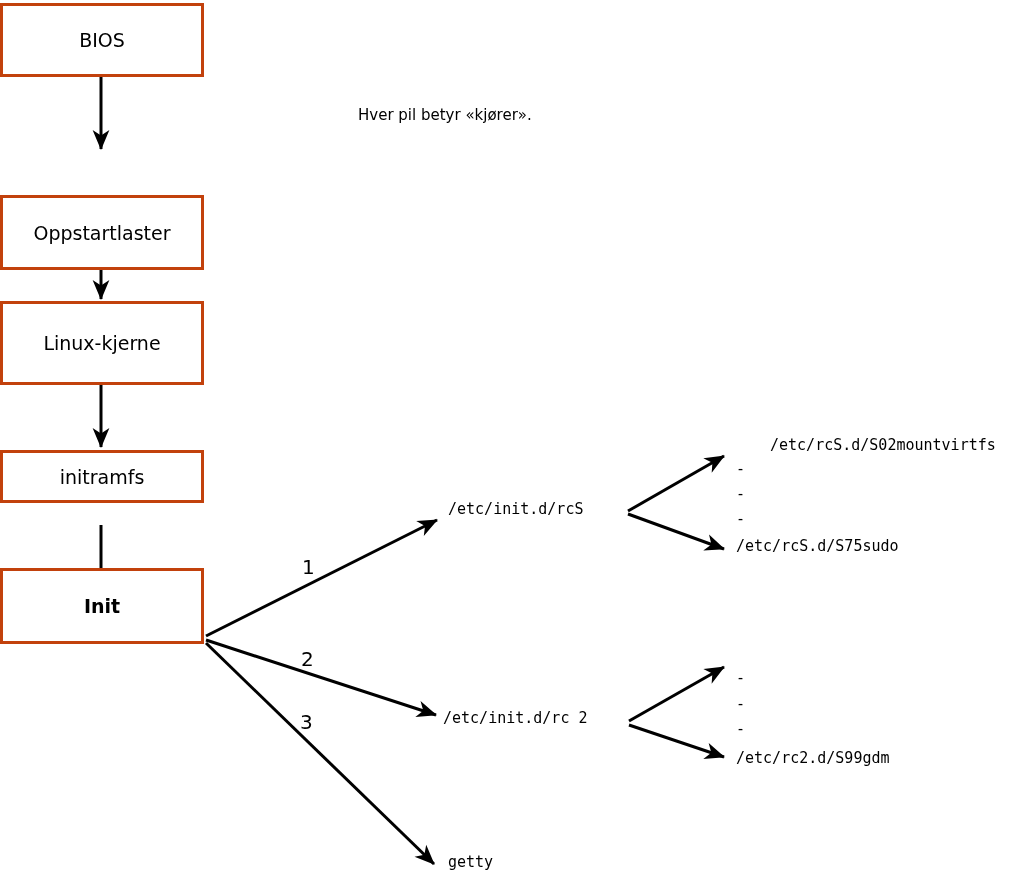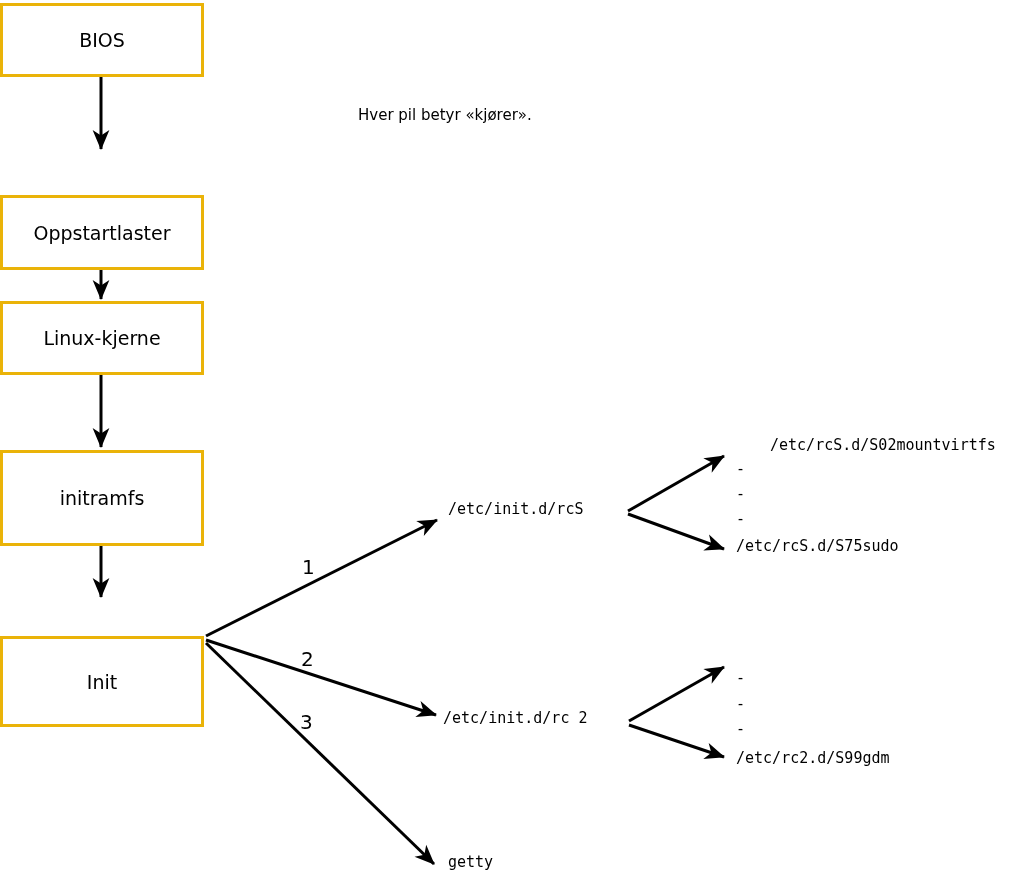--- a/index.html
+++ b/index.html
@@ -8,29 +8,29 @@
     width:1024px;height:875px;
     background:#ffffff;
     font-family:"DejaVu Sans","Liberation Sans",sans-serif;
     color:#000;
     overflow:hidden;
   }
   #arrow-layer{position:absolute;left:0;top:0;width:1024px;height:875px;}
   #arrow-layer line{stroke:#000;stroke-width:3;}
   .box{
     position:absolute;left:0;width:204px;
-    box-sizing:border-box;border:3px solid #eab308;background:#fff;
+    box-sizing:border-box;border:3px solid #c2410c;background:#fff;
     display:flex;align-items:center;justify-content:center;
     font-size:19px;
   }
   .box-bios{top:3px;height:74px;}
   .box-loader{top:152px;height:75px;margin-top:43px;}
-  .box-kernel{top:301px;height:74px;justify-content:center;}
-  .box-initramfs{top:450px;height:96px;}
-  .box-init{top:636px;height:91px;}
+  .box-kernel{top:301px;height:84px;justify-content:center;}
+  .box-initramfs{top:450px;height:53px;}
+  .box-init{top:568px;height:76px;font-weight:bold;}
   .lbl{
     position:absolute;transform:translateY(-50%);
     white-space:pre;font-size:15px;line-height:1;
   }
   .mono{font-family:"DejaVu Sans Mono","Liberation Mono",monospace;}
   .num{font-size:20px;}
 </style>
 </head>
 <body>
 

